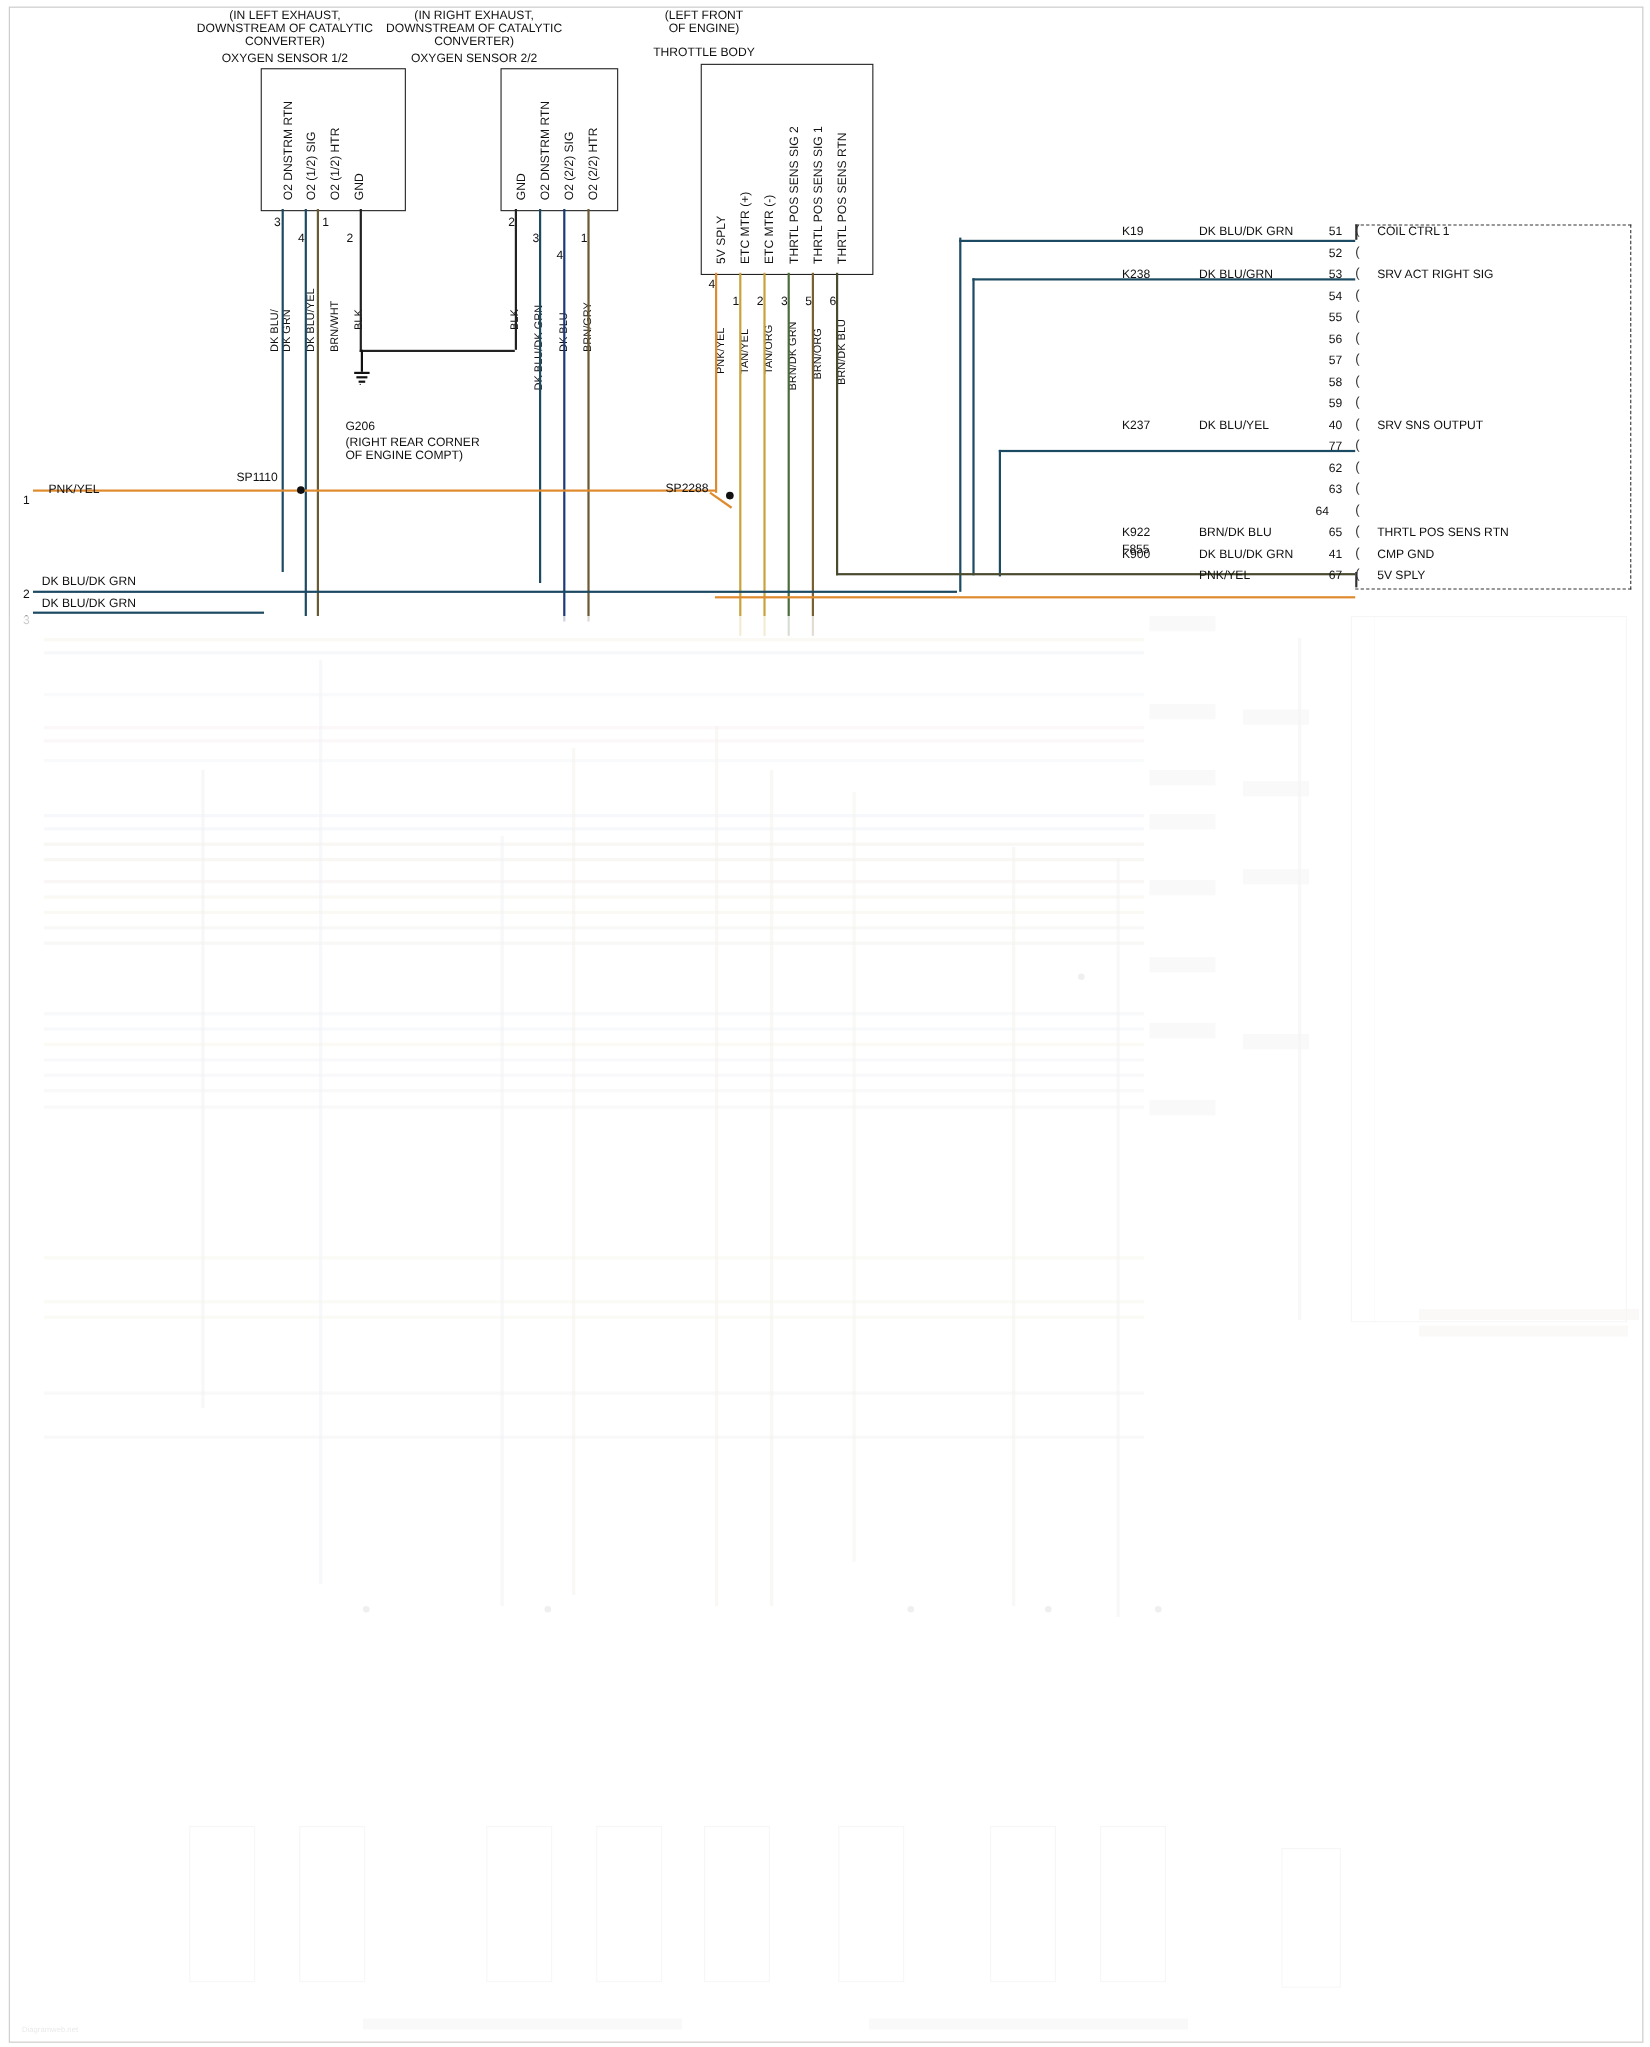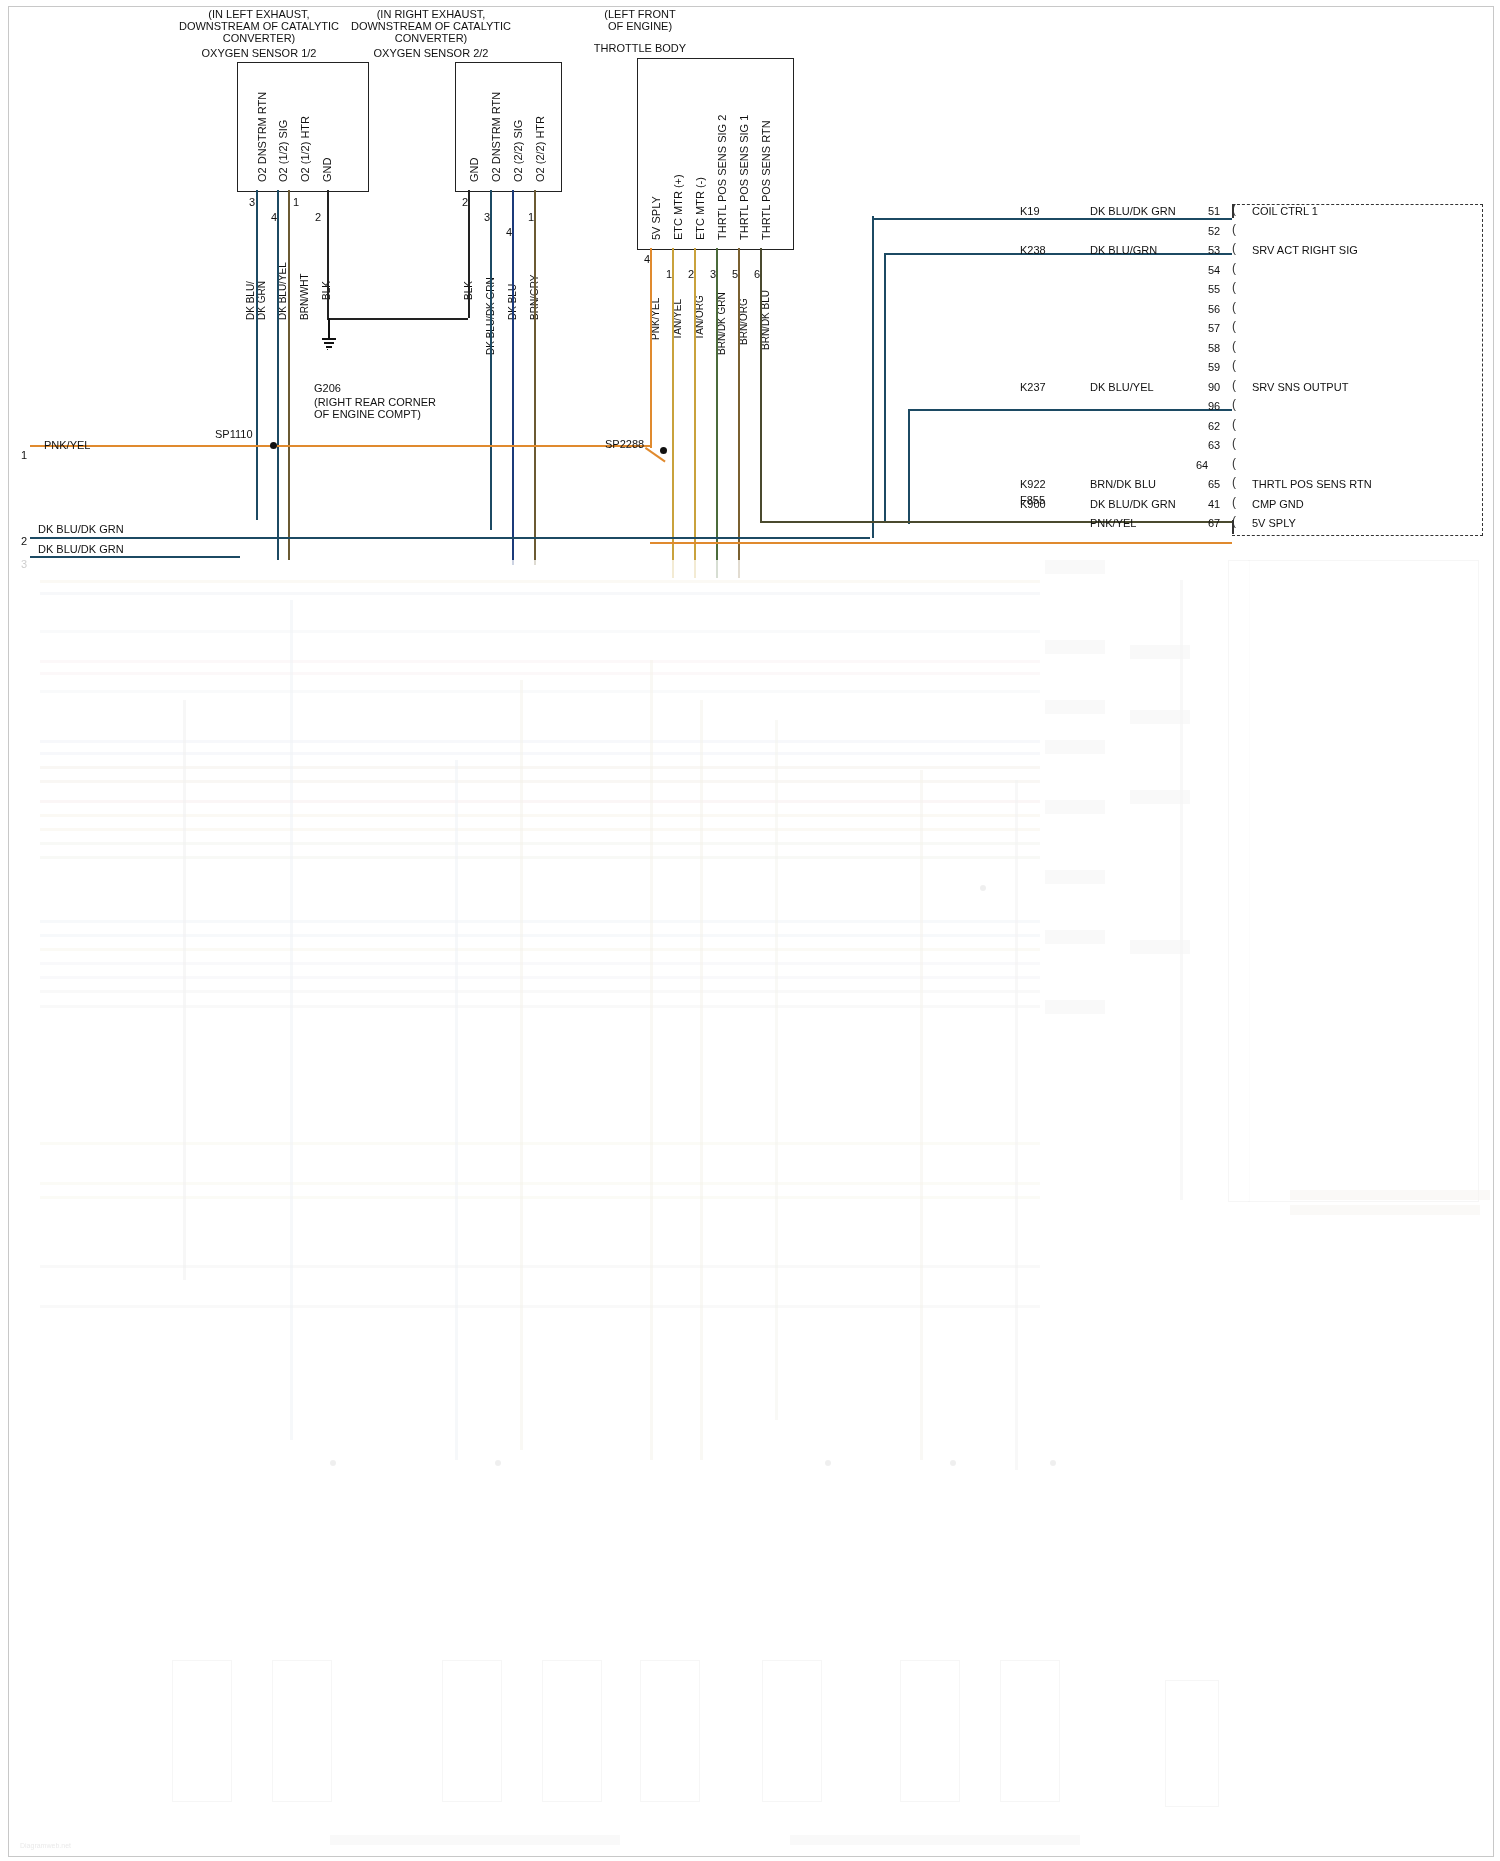--- a/index.html
+++ b/index.html
@@ -195,24 +195,24 @@
       <div class="lbl" style="left: 1208px; top: 302.5px;">56</div>
       <div class="conn-tick" style="left: 1232px; top: 299.5px;">(</div>
       <div class="lbl" style="left: 1208px; top: 322px;">57</div>
       <div class="conn-tick" style="left: 1232px; top: 319px;">(</div>
       <div class="lbl" style="left: 1208px; top: 341.5px;">58</div>
       <div class="conn-tick" style="left: 1232px; top: 338.5px;">(</div>
       <div class="lbl" style="left: 1208px; top: 361px;">59</div>
       <div class="conn-tick" style="left: 1232px; top: 358px;">(</div>
       <div class="lbl r" style="left: 1020px; width: 70px; top: 380.5px;">K237</div>
       <div class="lbl r" style="left: 1090px; width: 130px; top: 380.5px;">DK BLU/YEL</div>
-      <div class="lbl" style="left: 1208px; top: 380.5px;">90</div>
+      <div class="lbl" style="left: 1208px; top: 380.5px;">40</div>
       <div class="conn-tick" style="left: 1232px; top: 377.5px;">(</div>
       <div class="lbl" style="left: 1252px; top: 380.5px;">SRV SNS OUTPUT</div>
-      <div class="lbl" style="left: 1208px; top: 400px;">96</div>
+      <div class="lbl" style="left: 1208px; top: 400px;">77</div>
       <div class="conn-tick" style="left: 1232px; top: 397px;">(</div>
       <div class="lbl" style="left: 1208px; top: 419.5px;">62</div>
       <div class="conn-tick" style="left: 1232px; top: 416.5px;">(</div>
       <div class="lbl" style="left: 1208px; top: 439px;">63</div>
       <div class="conn-tick" style="left: 1232px; top: 436px;">(</div>
       <div class="lbl" style="left: 1196px; top: 458.5px;">64</div>
       <div class="conn-tick" style="left: 1232px; top: 455.5px;">(</div>
       <div class="lbl r" style="left: 1020px; width: 70px; top: 478px;">K922</div>
       <div class="lbl r" style="left: 1090px; width: 130px; top: 478px;">BRN/DK BLU</div>
       <div class="lbl" style="left: 1208px; top: 478px;">65</div>

